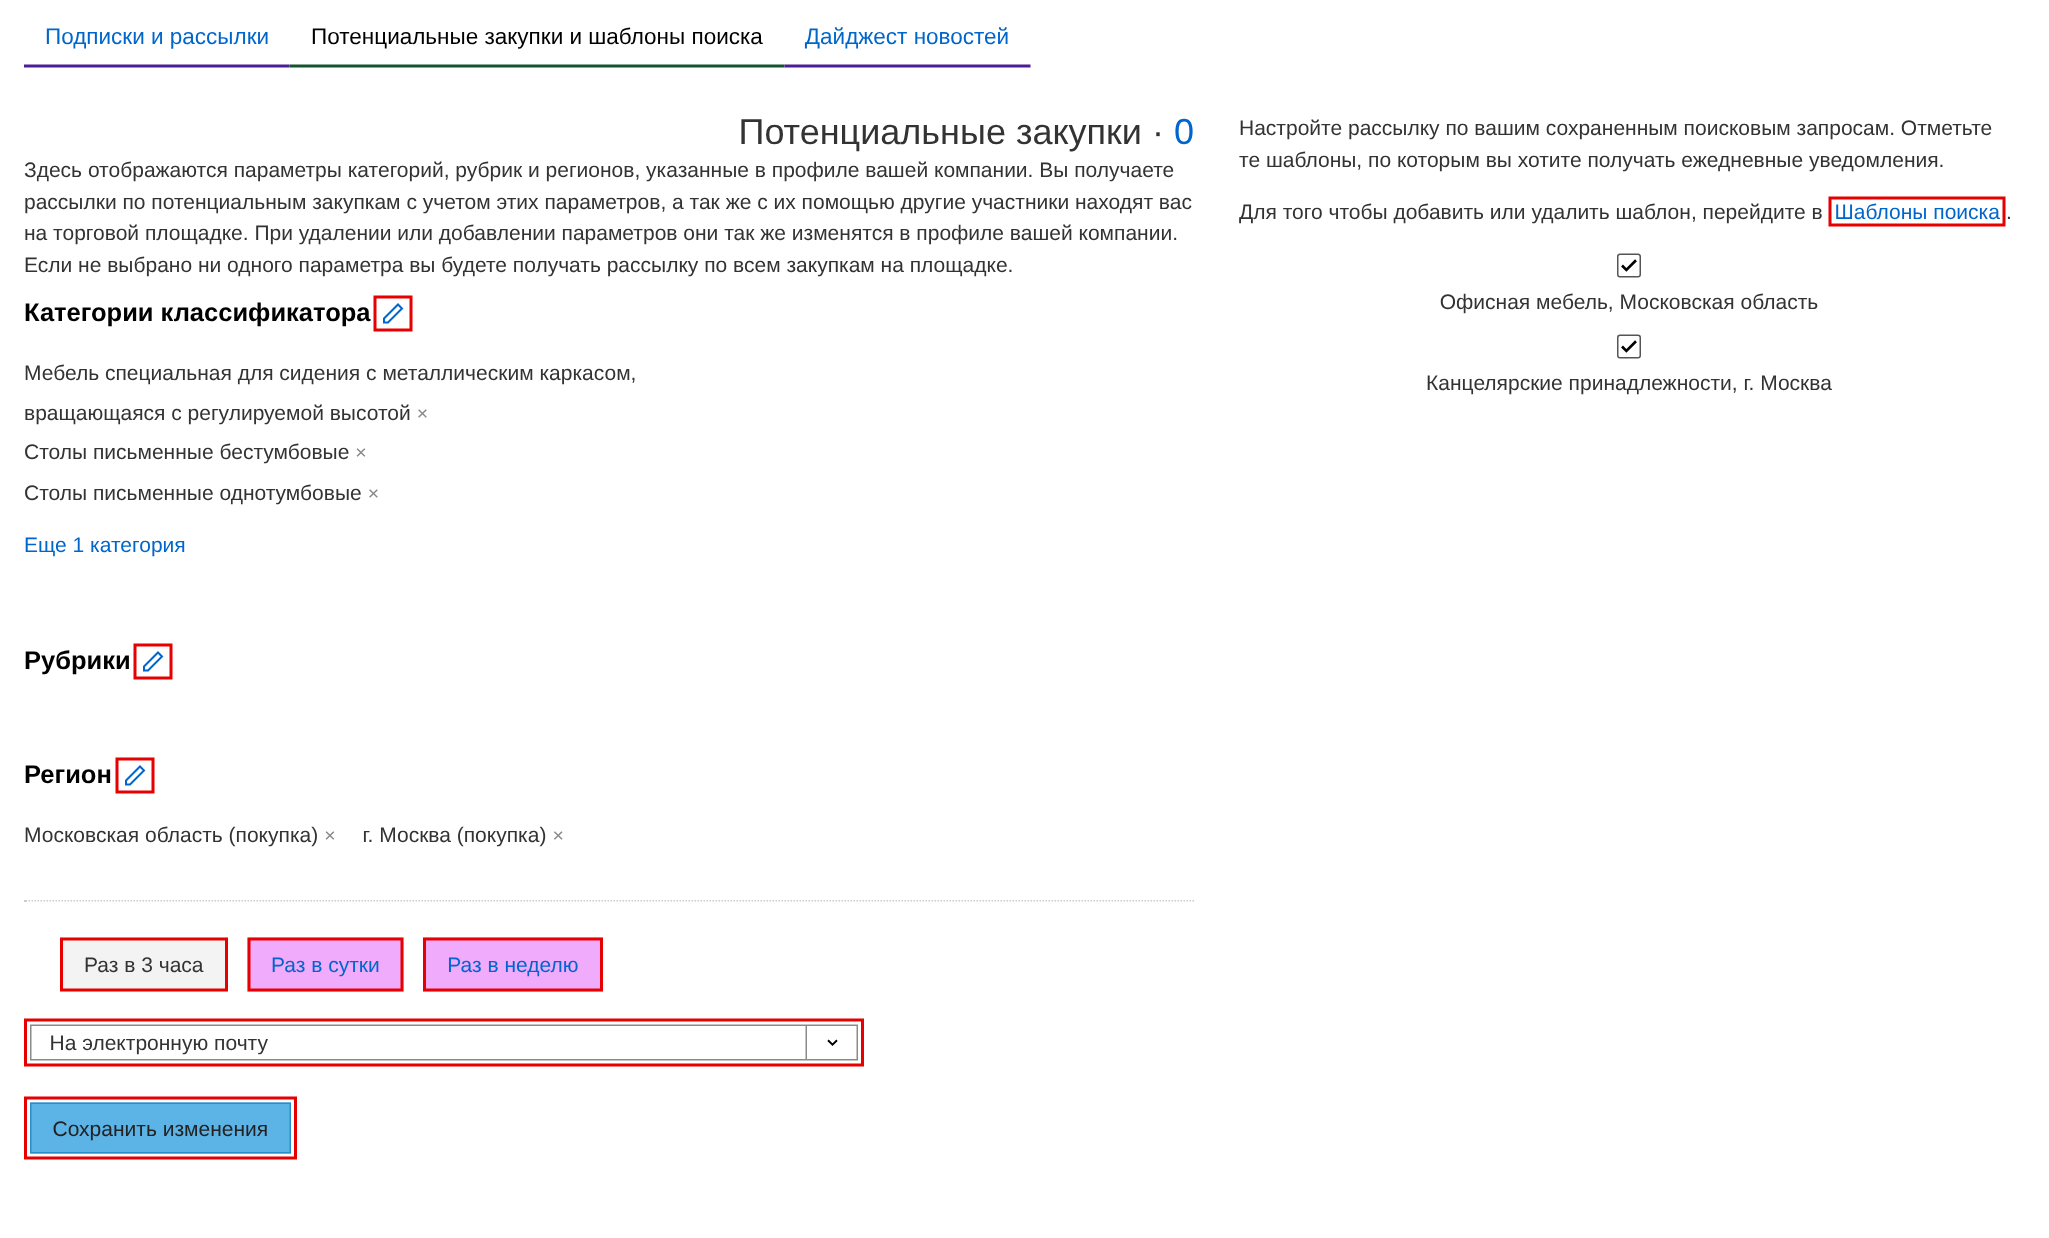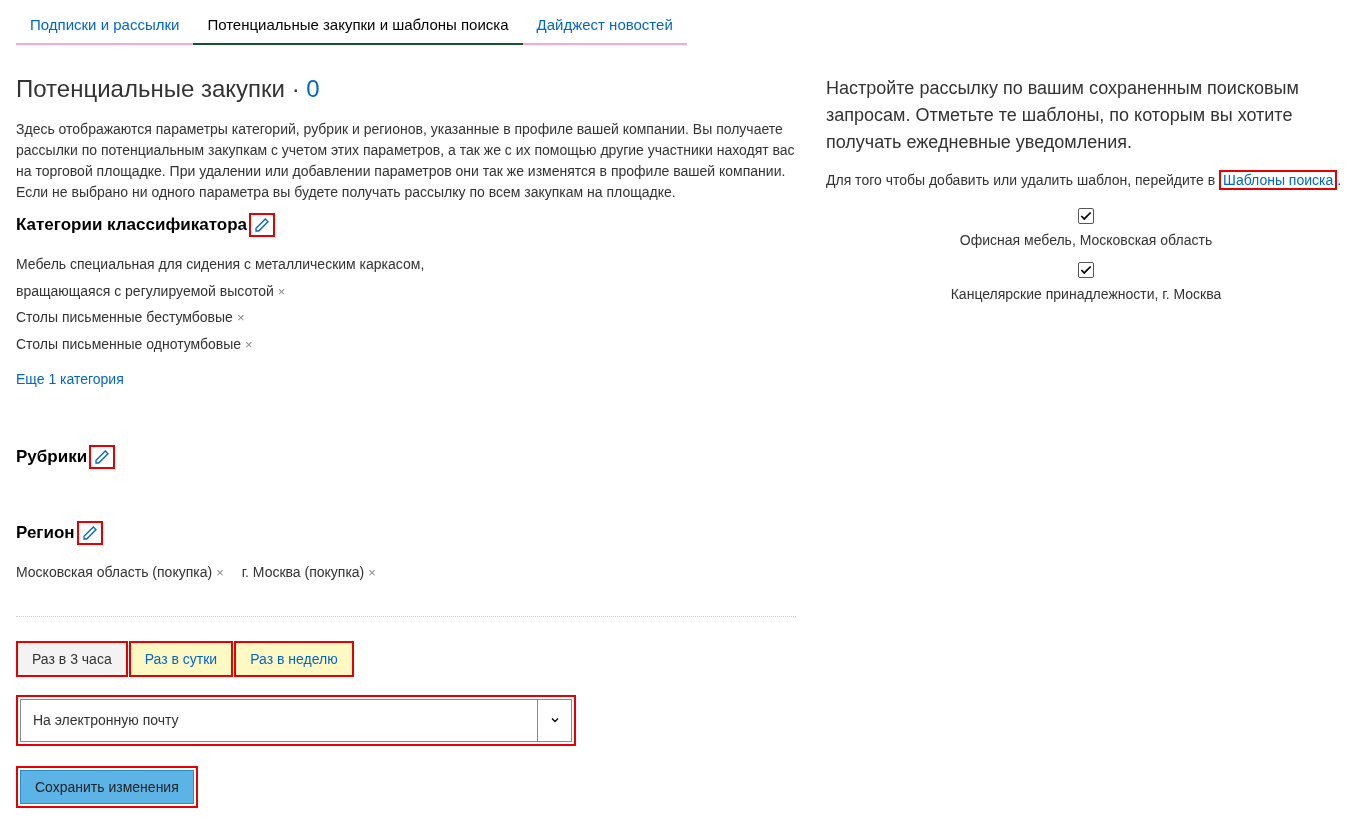--- a/index.html
+++ b/index.html
@@ -13,42 +13,42 @@
   }
   .tabs {
     display: flex;
     gap: 0;
     padding: 10px 16px 0 16px;
   }
   .tab {
     padding: 6px 14px 10px 14px;
     color: #0066cc;
     cursor: pointer;
-    border-bottom: 2px solid #f9a8d4;
+    border-bottom: 2px solid #4c1d95;
     font-size: 15px;
   }
   .tab.active {
     color: #000;
     border-bottom: 2px solid #14532d;
   }
   .content {
     display: flex;
     gap: 30px;
     padding: 30px 16px 20px 16px;
   }
   .left-col {
     width: 780px;
   }
   .right-col {
     width: 520px;
   }
   h1 {
     font-size: 24px;
     font-weight: 400;
-    margin-bottom: 16px;
+    text-align: right;
   }
   h1 .dot { color: #333; }
   h1 .count { color: #0066cc; }
   .desc {
     font-size: 14px;
     line-height: 1.5;
     color: #333;
   }
   .section-title {
     font-size: 17px;
@@ -94,47 +94,48 @@
     margin-bottom: 20px;
   }
   .section-block { margin-bottom: 28px; }
   .divider {
     border: none;
     border-top: 1px dotted #ccc;
     margin: 30px 0 24px 0;
   }
   .freq-row {
     display: flex;
-    gap: 1px;
+    gap: 13px;
     margin-bottom: 18px;
+    margin-left: 24px;
   }
   .freq-btn {
     border: 2px solid #e60000;
     padding: 8px 14px;
     font-size: 14px;
     cursor: pointer;
-    background: #fef9c3;
+    background: #f0abfc;
     color: #0066cc;
   }
   .freq-btn.active {
     background: #f3f3f3;
     color: #333;
   }
   .select-wrap {
     border: 2px solid #e60000;
     position: relative;
     width: 560px;
     margin-bottom: 20px;
   }
   .select-inner {
     border: 1px solid #8a8a8a;
     margin: 2px;
     display: flex;
     align-items: center;
-    height: 43px;
+    height: 24px;
   }
   .select-text {
     flex: 1;
     padding: 0 12px;
     font-size: 14px;
   }
   .select-arrow {
     width: 34px;
     border-left: 1px solid #8a8a8a;
     display: flex;
@@ -149,21 +150,21 @@
   }
   .save-btn {
     background: #5cb3e6;
     border: 1px solid #2a8dc9;
     color: #222;
     padding: 8px 14px;
     font-size: 14px;
     cursor: pointer;
   }
   .right-desc {
-    font-size: 18px;
+    font-size: 14px;
     line-height: 1.5;
     margin-bottom: 16px;
   }
   .right-note {
     font-size: 14px;
     margin-bottom: 20px;
   }
   .link-red-box {
     border: 2px solid #e60000;
     padding: 0 2px;

